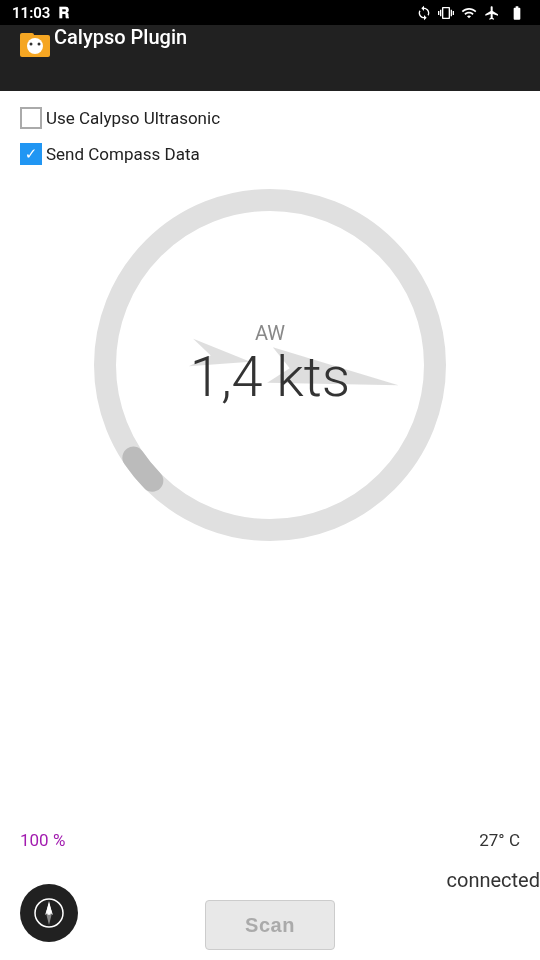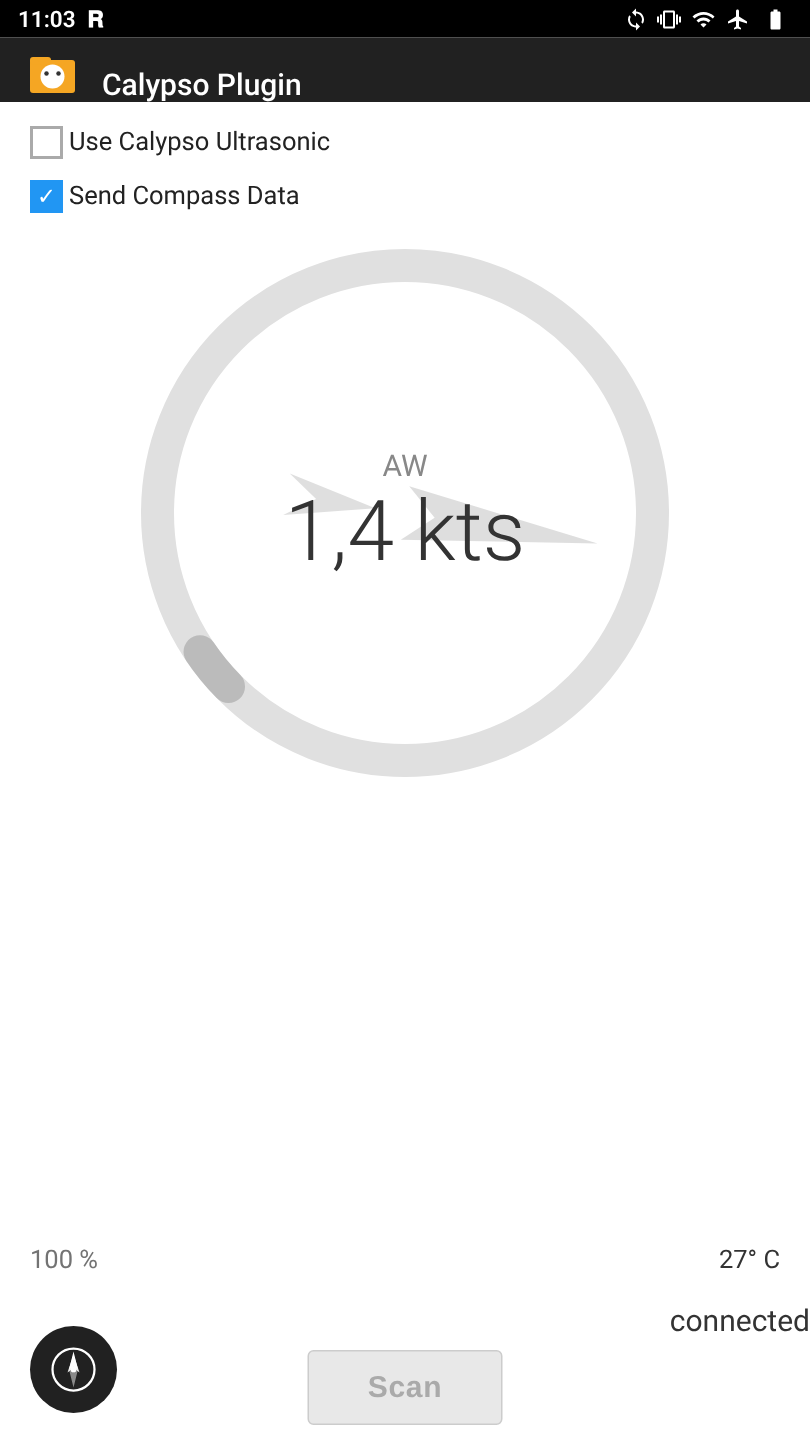--- a/index.html
+++ b/index.html
@@ -25,26 +25,25 @@
       color: #fff;
       font-size: 15px;
       font-weight: 600;
     }
     .status-left { display: flex; align-items: center; gap: 8px; }
     .status-right { display: flex; align-items: center; gap: 6px; }
 
     
     .app-header {
       width: 100%;
-      height: 43px;
+      height: 66px;
       background: #212121;
       display: flex;
-      align-items: flex-end;
+      align-items: flex-start;
       padding: 0 16px;
-      gap: 14px;
     }
     .app-logo {
       width: 38px;
       height: 38px;
       position: relative;
     }
     .app-title {
       color: #fff;
       font-size: 20px;
       font-weight: 500;
@@ -131,21 +130,21 @@
       position: absolute;
       bottom: 110px;
       left: 0; right: 0;
       display: flex;
       align-items: center;
       justify-content: space-between;
       padding: 0 20px;
     }
     .status-battery {
       font-size: 17px;
-      color: #737373;
+      color: #a21caf;
     }
     .status-temp {
       font-size: 17px;
       color: #333;
     }
 
     
     .connected-label {
       position: absolute;
       bottom: 68px;

